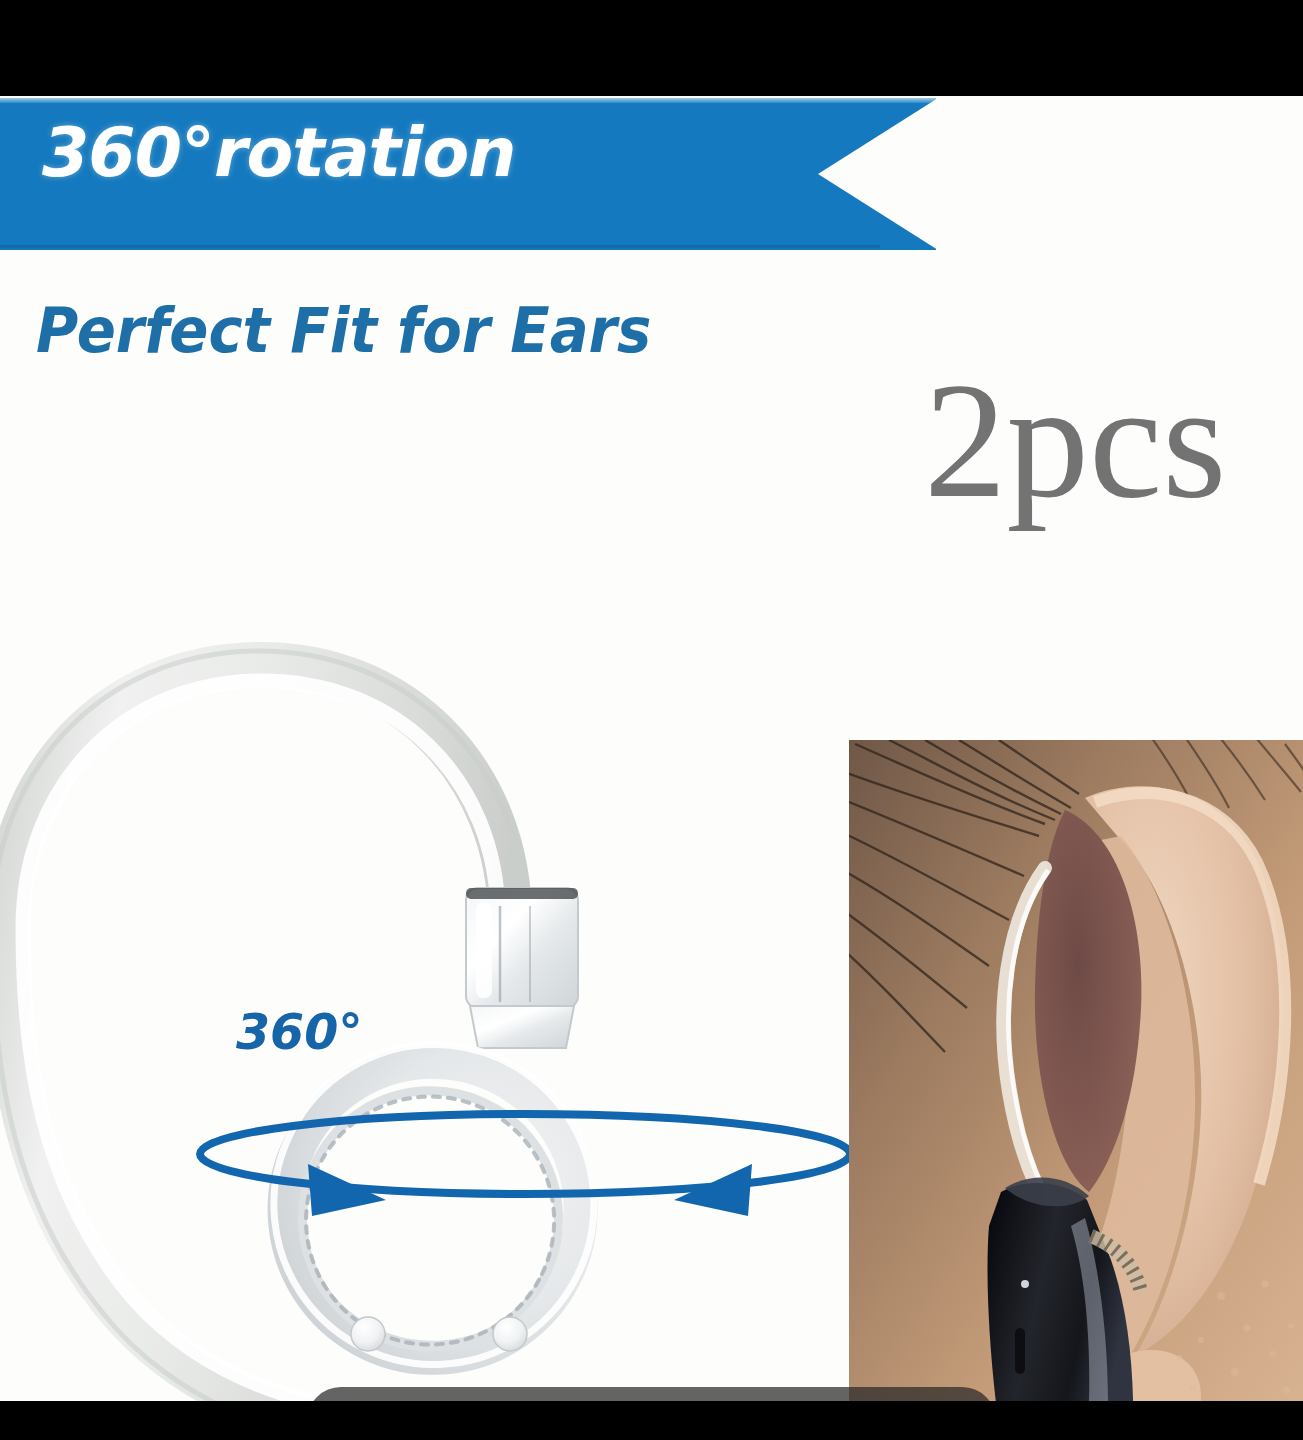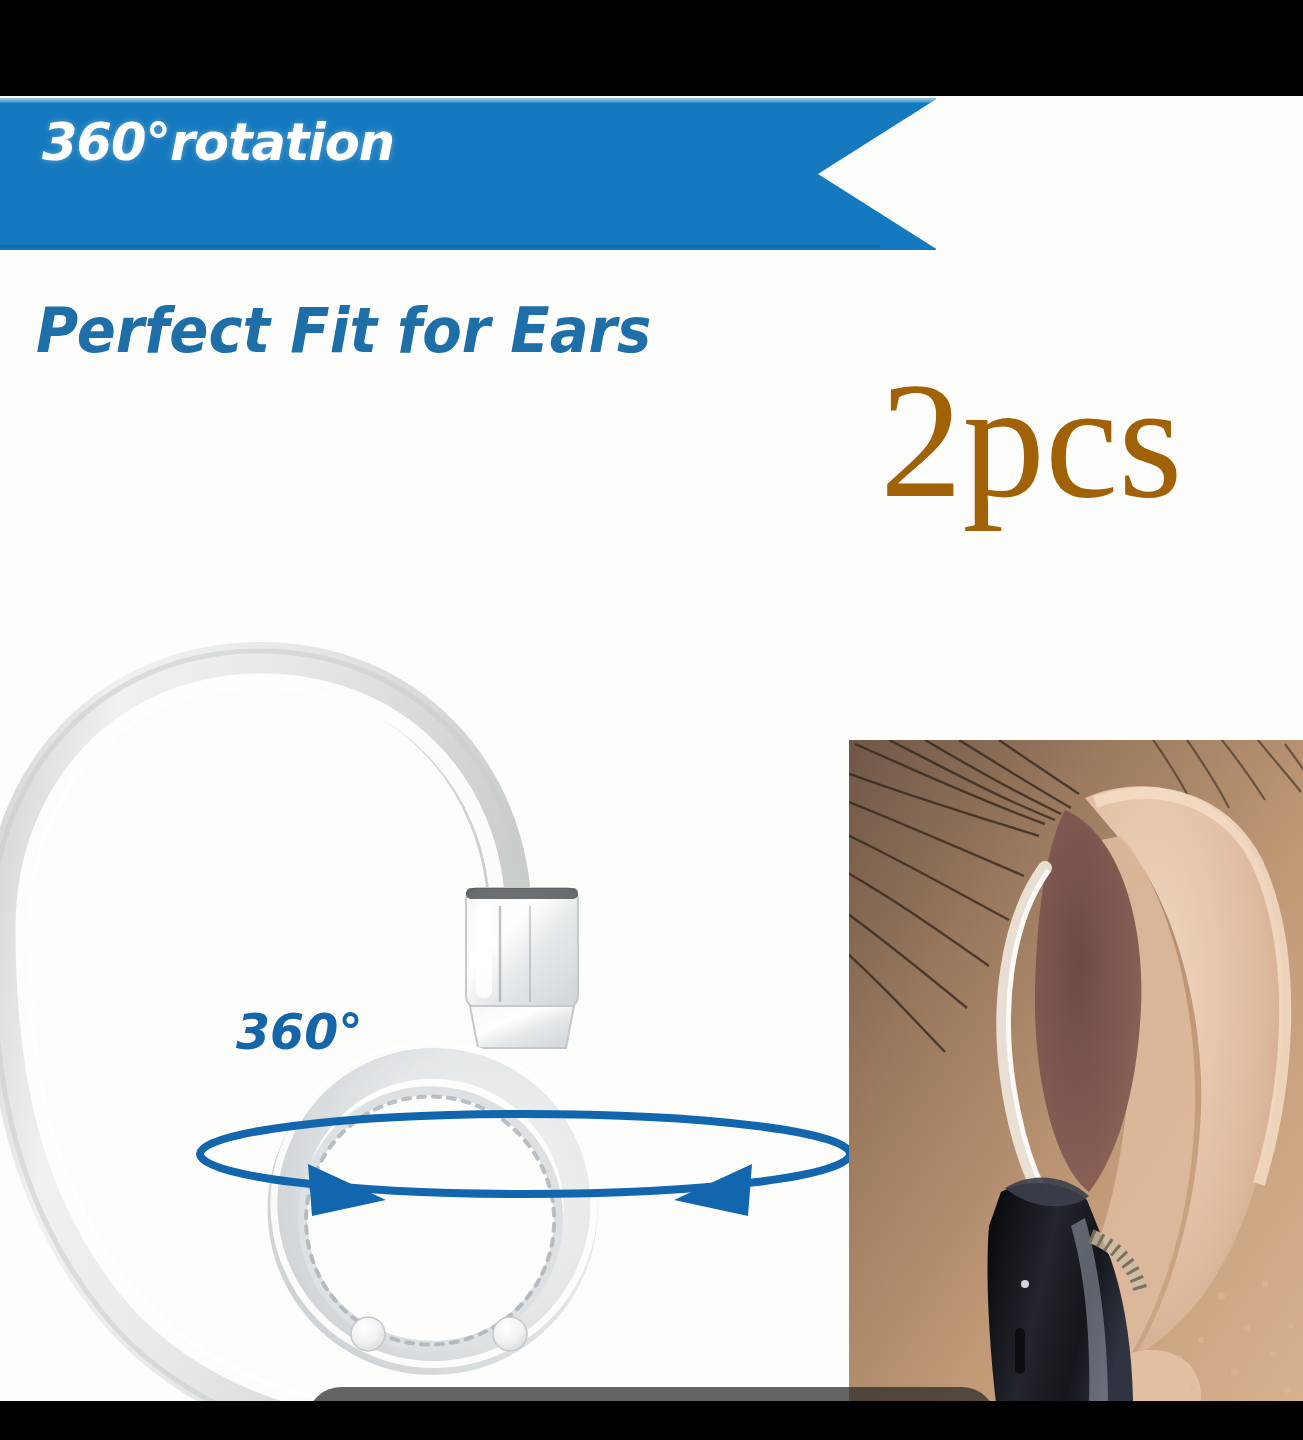--- a/index.html
+++ b/index.html
@@ -72,21 +72,21 @@
     width: 880px;
     height: 5px;
     background: linear-gradient(to bottom, #0d5e97, rgba(13,94,151,0));
     opacity: .7;
   }
 
   #ribbon-text {
     position: absolute;
     left: 42px;
     top: 17px;
-    font-size: 51px;
+    font-size: 68px;
     font-weight: 700;
     font-style: italic;
     color: #ffffff;
     letter-spacing: -1px;
     white-space: nowrap;
     text-shadow: 0 0 6px rgba(255,255,255,.35);
     font-family: "DejaVu Sans", sans-serif;
   }
 
   
@@ -102,26 +102,26 @@
     white-space: nowrap;
     text-shadow: 0 0 10px rgba(255,255,255,.9);
     font-family: "DejaVu Sans", sans-serif;
     transform: scaleX(.93);
     transform-origin: left center;
   }
 
   
   #qty-badge {
     position: absolute;
-    left: 880px;
+    left: 924px;
     top: 262px;
     font-size: 165px;
     line-height: 1;
     font-weight: 400;
-    color: #a16207;
+    color: #737373;
     white-space: nowrap;
     font-family: "Liberation Serif", "DejaVu Serif", serif;
     text-shadow: 0 0 14px rgba(255,255,255,.55);
   }
 
   
   #hook-wrap {
     position: absolute;
     left: -30px;
     top: 460px;

